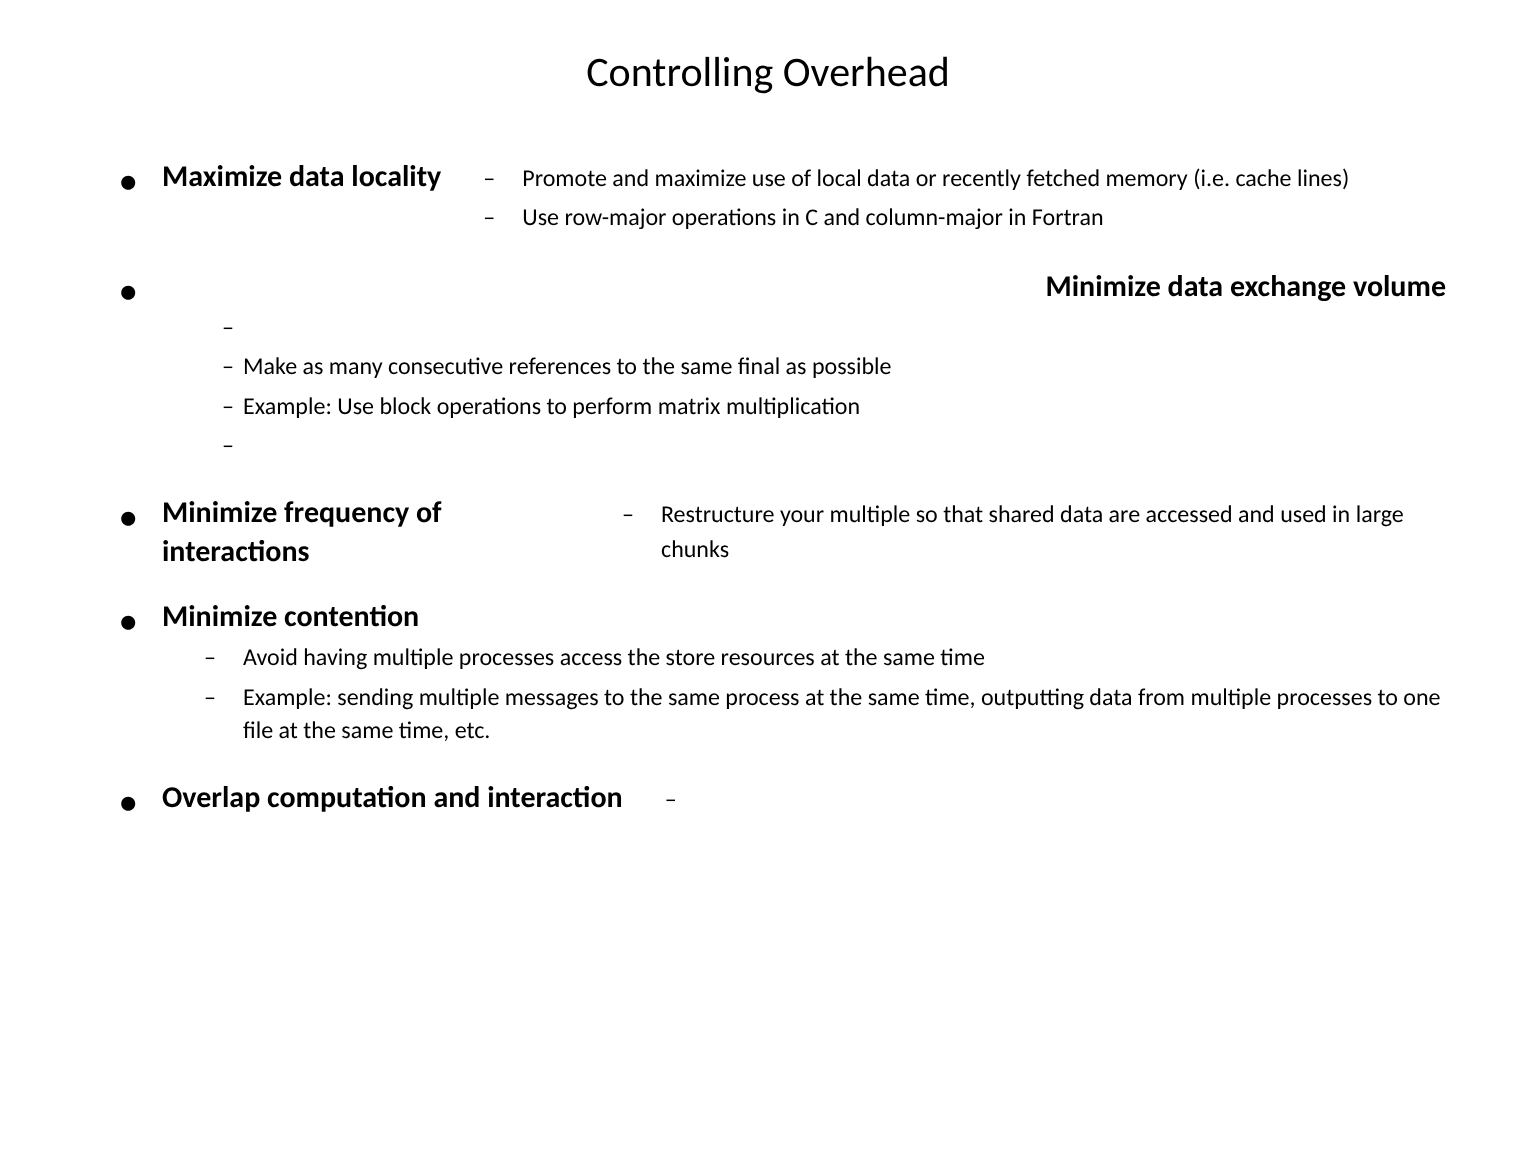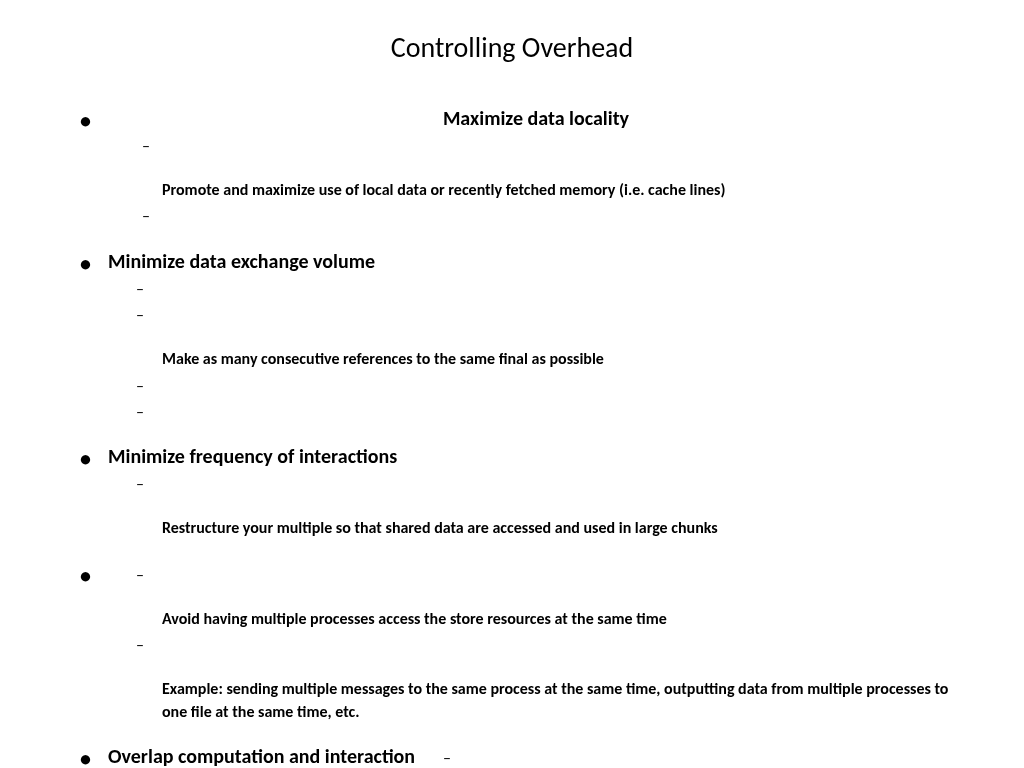--- a/index.html
+++ b/index.html
@@ -85,84 +85,86 @@
     .sub-dash {
       min-width: 20px;
       margin-right: 6px;
       font-size: 16px;
       line-height: 1.4;
       color: #000;
     }
 
     .sub-text {
       font-size: 16px;
-      font-weight: 700;
+      font-weight: 400;
       line-height: 1.4;
       color: #000;
-      margin-top: 44px;
     }
   </style>
 </head>
 <body>
 
 <div class="slide">
   <h1 class="title">Controlling Overhead</h1>
   <div class="content">
     <ul class="bullet-list">
     <li class="bullet-item">
           <span class="bullet-dot">•</span>
-          <div style="display: flex; flex-direction: column; flex: 1 1 0%; text-align: center;">
+          <div style="display: flex; flex-direction: row; flex: 1 1 0%;">
             <span class="bullet-text">Maximize data locality</span>
             <ul class="sub-list">
               <li class="sub-item">
                 <span class="sub-dash">–</span>
                 <span class="sub-text">Promote and maximize use of local data or recently fetched memory (i.e. cache lines)</span>
               </li>
               <li class="sub-item">
                 <span class="sub-dash">–</span>
+                <span class="sub-text">Use row-major operations in C and column-major in Fortran</span>
               </li>
             </ul>
           </div>
         </li>
         <li class="bullet-item">
           <span class="bullet-dot">•</span>
-          <div style="display: flex; flex-direction: column; flex: 1 1 0%;">
+          <div style="display: flex; flex-direction: column; flex: 1 1 0%; text-align: right;">
             <span class="bullet-text">Minimize data exchange volume</span>
             <ul class="sub-list">
               <li class="sub-item">
                 <span class="sub-dash">–</span>
               </li>
               <li class="sub-item">
                 <span class="sub-dash">–</span>
                 <span class="sub-text">Make as many consecutive references to the same final as possible</span>
               </li>
               <li class="sub-item">
                 <span class="sub-dash">–</span>
+                <span class="sub-text">Example: Use block operations to perform matrix multiplication</span>
               </li>
               <li class="sub-item">
                 <span class="sub-dash">–</span>
               </li>
             </ul>
           </div>
         </li>
         <li class="bullet-item">
           <span class="bullet-dot">•</span>
-          <div style="display: flex; flex-direction: column; flex: 1 1 0%;">
+          <div style="display: flex; flex-direction: row; flex: 1 1 0%;">
             <span class="bullet-text">Minimize frequency of interactions</span>
             <ul class="sub-list">
               <li class="sub-item">
                 <span class="sub-dash">–</span>
                 <span class="sub-text">Restructure your multiple so that shared data are accessed and used in large chunks</span>
               </li>
             </ul>
           </div>
         </li>
         <li class="bullet-item">
           <span class="bullet-dot">•</span>
           <div style="display: flex; flex-direction: column; flex: 1 1 0%;">
+            <span class="bullet-text">Minimize contention</span>
             <ul class="sub-list">
               <li class="sub-item">
                 <span class="sub-dash">–</span>
                 <span class="sub-text">Avoid having multiple processes access the store resources at the same time</span>
               </li>
               <li class="sub-item">
                 <span class="sub-dash">–</span>
                 <span class="sub-text">Example: sending multiple messages to the same process at the same time, outputting data from multiple processes to one file at the same time, etc.</span>
               </li>
             </ul>

